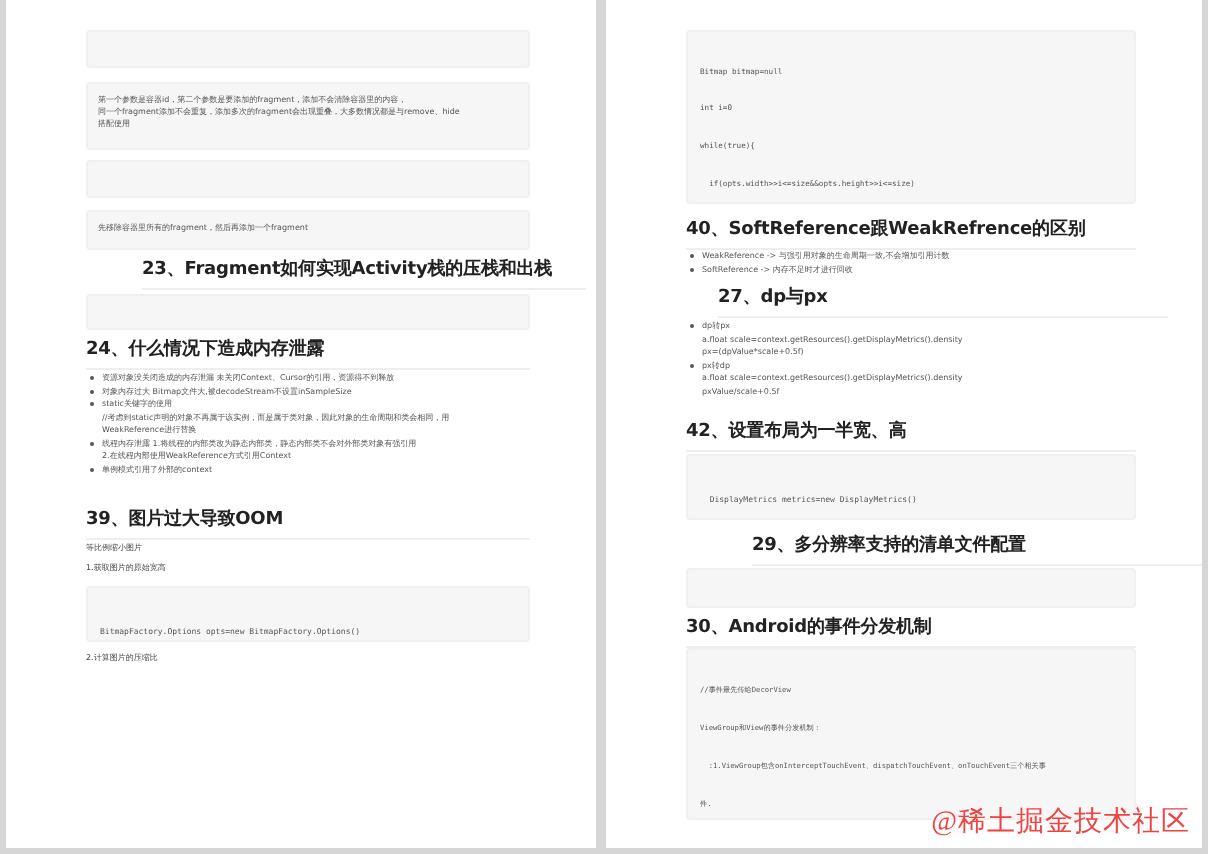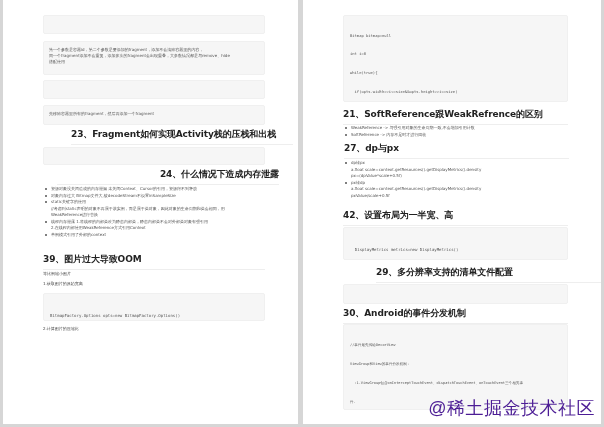--- a/index.html
+++ b/index.html
@@ -33,21 +33,21 @@
   .bullets { list-style: none; font-size: 4px; line-height: 6.5px; color: #555; }
   .bullets li { position: relative; padding-left: 8px; }
   .bullets li::before {
     content: ""; position: absolute; left: 2px; top: 2.3px;
     width: 2px; height: 2px; background: #555; border-radius: 50%;
   }
   .bullets .sub { display: block; }
   .para { font-size: 4px; line-height: 6px; color: #444; }
   .watermark {
     position: absolute; right: 6px; bottom: 4px;
-    font-family: Liberation Sans, sans-serif; font-size: 18px; color: #4c1d95;
+    font-family: Liberation Serif, serif; font-size: 14px; color: #ef4444;
     letter-spacing: 0.5px; white-space: nowrap;
   }
 </style>
 </head>
 <body>
 
 <div class="page page-left">
   <div class="content">
 
     <div class="codebox" style="position:absolute; top:15px; left:3px; width:222px; height:19px;">
@@ -68,21 +68,21 @@
       <div>先移除容器里所有的fragment，然后再添加一个fragment</div>
     </div>
 
     <div class="h2" style="position:absolute; top:128px; left:3px; width:222px;margin-left:28px;">23、Fragment如何实现Activity栈的压栈和出栈</div>
 
     <div class="codebox" style="position:absolute; top:147px; left:3px; width:222px; height:18px; padding-top:3px;">
       
       
     </div>
 
-    <div class="h2" style="position:absolute; top:168px; left:17px; width:222px;text-align:right;">24、什么情况下造成内存泄露</div>
+    <div class="h2" style="position:absolute; top:168px; left:3px; width:222px;">24、什么情况下造成内存泄露</div>
 
     <ul class="bullets" style="position:absolute; top:186px; left:3px; width:222px;">
       <li><span>资源对象没关闭造成的内存泄漏 未关闭Context、Cursor的引用，资源得不到释放</span></li>
       <li><span>对象内存过大 Bitmap文件大,被decodeStream不设置inSampleSize</span></li>
       <li><span>static关键字的使用</span>
         <span class="sub">//考虑到static声明的对象不再属于该实例，而是属于类对象，因此对象的生命周期和类会相同，用</span>
         <span class="sub">WeakReference进行替换</span>
       </li>
       <li><span>线程内存泄露 1.将线程的内部类改为静态内部类，静态内部类不会对外部类对象有强引用</span>
         <span class="sub">2.在线程内部使用WeakReference方式引用Context</span>
@@ -116,28 +116,28 @@
       
       
       
       
       
       
       
       
     </div>
 
-    <div class="h2" style="position:absolute; top:108px; left:0; width:225px;">21、SoftReference跟WeakRefrence的区别</div>
+    <div class="h2" style="position:absolute; top:108px; left:0; width:225px;">40、SoftReference跟WeakRefrence的区别</div>
 
     <ul class="bullets" style="position:absolute; top:125px; left:0; width:225px;">
       <li><span>WeakReference -&gt; 与强引用对象的生命周期一致,不会增加引用计数</span></li>
       <li><span>SoftReference -&gt; 内存不足时才进行回收</span></li>
     </ul>
 
-    <div class="h2" style="position:absolute; top:142px; left:1px; width:225px;">27、dp与px</div>
+    <div class="h2" style="position:absolute; top:142px; left:16px; width:225px;">27、dp与px</div>
 
     <ul class="bullets" style="position:absolute; top:160px; left:0; width:225px;">
       <li><span>dp转px</span>
         <span class="sub">a.float scale=context.getResources().getDisplayMetrics().density</span>
         <span class="sub">px=(dpValue*scale+0.5f)</span>
       </li>
       <li><span>px转dp</span>
         <span class="sub">a.float scale=context.getResources().getDisplayMetrics().density</span>
         <span class="sub">pxValue/scale+0.5f</span>
       </li>

